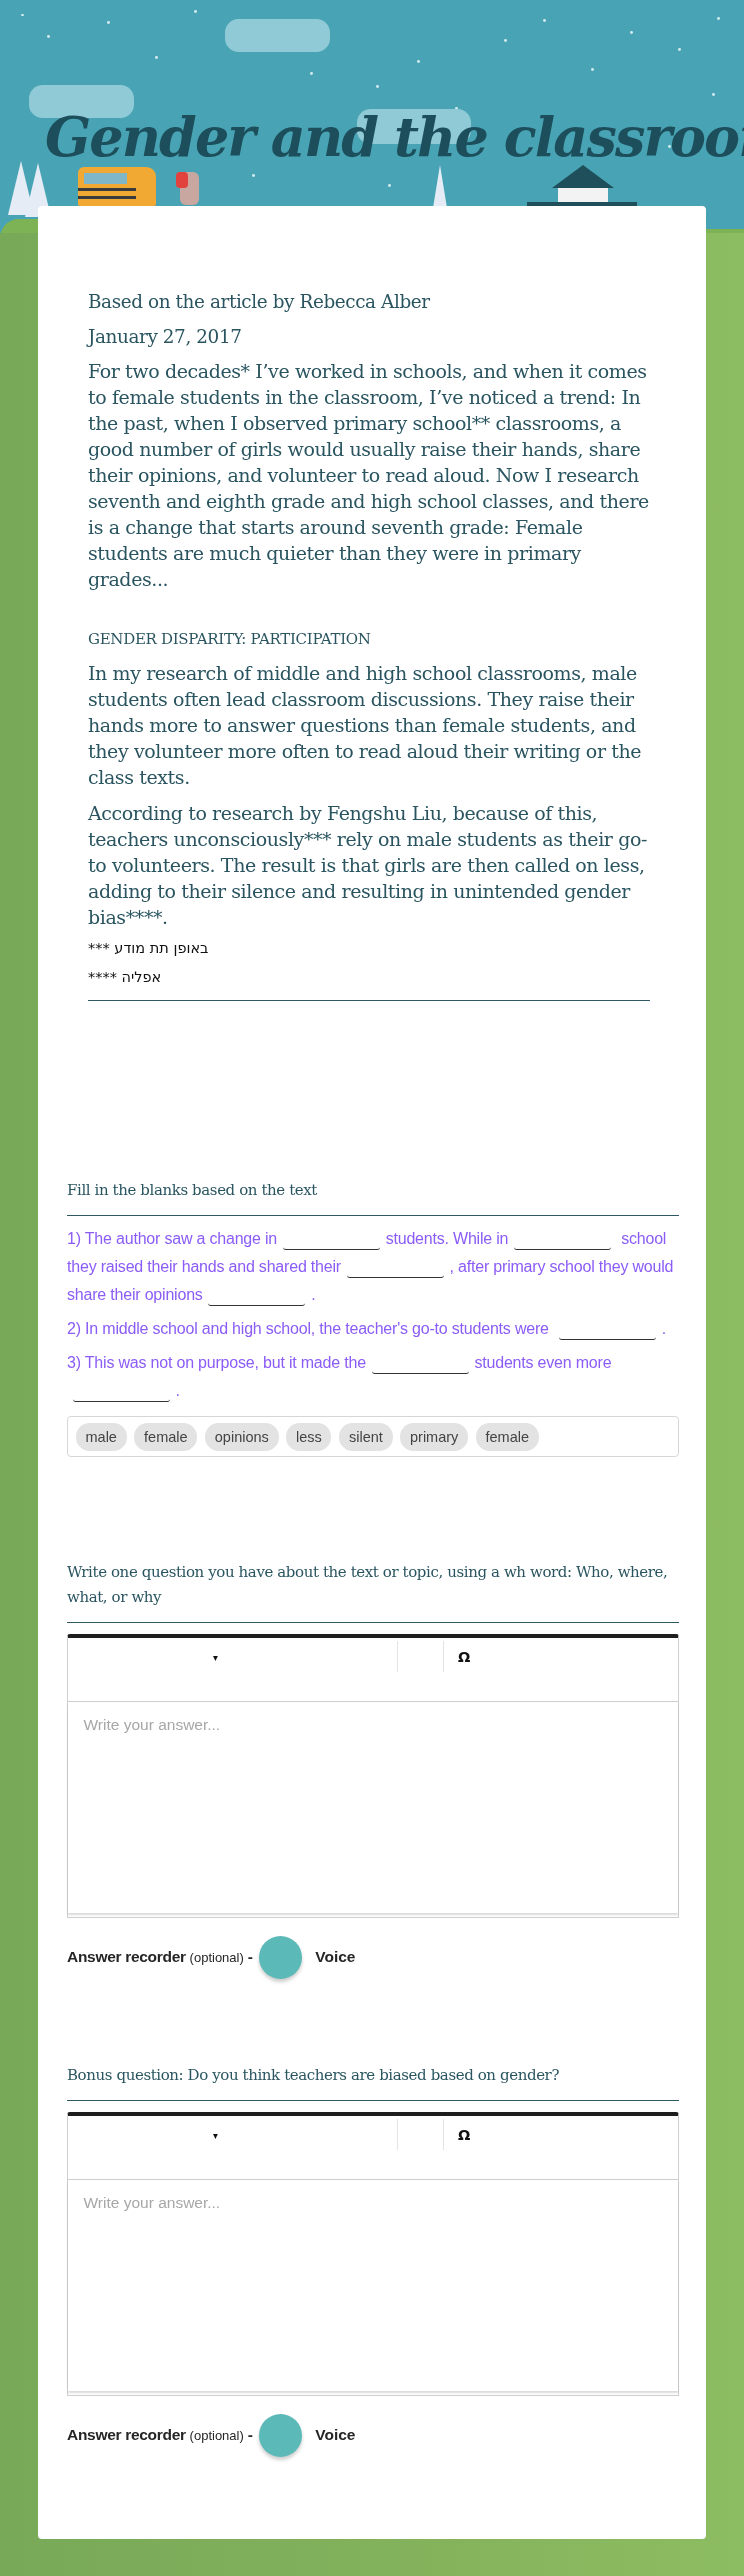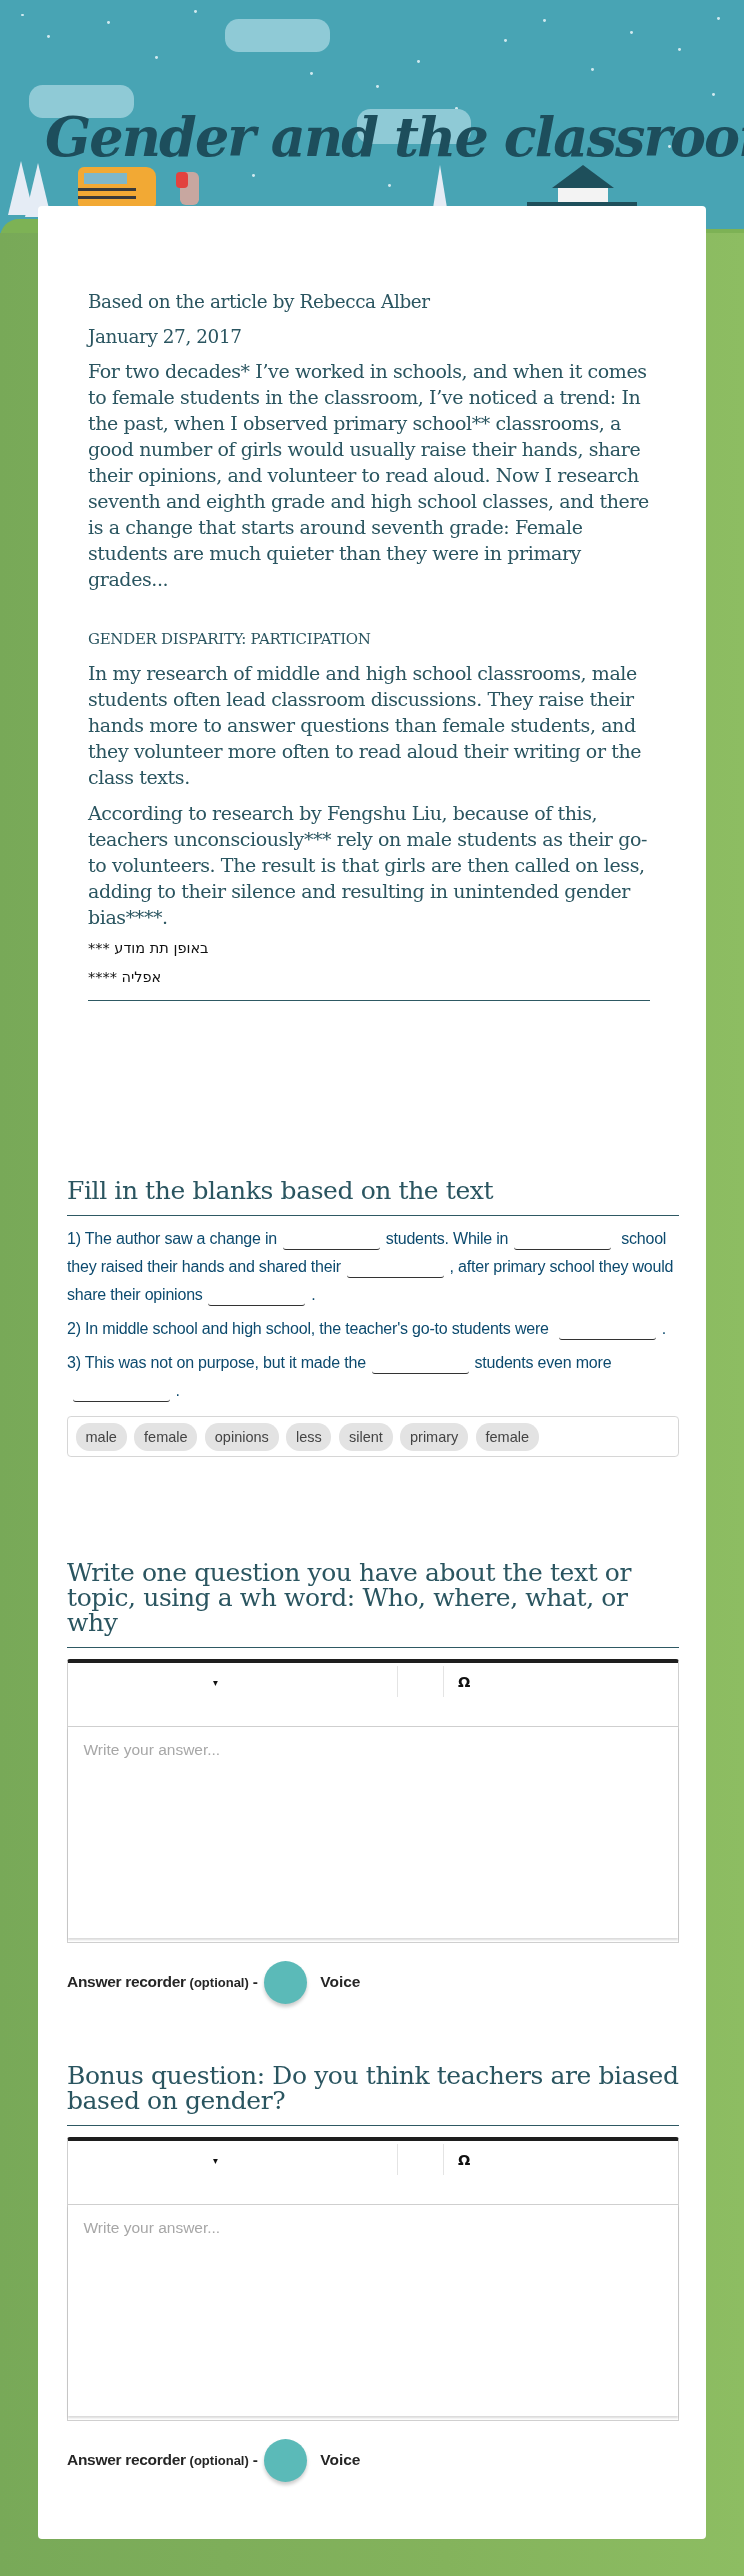--- a/index.html
+++ b/index.html
@@ -42,39 +42,39 @@
   .serif { font-family: "DejaVu Serif", serif; color: #2a5560; }
   .article { position: absolute; left: 50px; top: 83px; width: 562px; }
   .byline { font-size: 18.4px; line-height: 25px; margin-bottom: 9.7px; letter-spacing: -0.4px; }
   .para { font-size: 19px; line-height: 26px; letter-spacing: -0.4px; margin-bottom: 9.7px; }
   .section-h { font-size: 15px; line-height: 25px; letter-spacing: -0.3px; margin-top: 35px; margin-bottom: 7.8px; }
   .gloss { font-size: 16.5px; line-height: 21px; color: #2a6b6b; margin-top: 29px; }
   .gloss2 { font-size: 14.5px; line-height: 17.4px; color: #111; font-family: "DejaVu Sans", sans-serif; margin-top: 7.8px; }
   .gloss-line { margin-bottom: 11.6px; }
   .rule { height: 1px; background: #2e5963; }
 
-  .q-title { font-size: 25px; line-height: 25px; letter-spacing: -0.4px; color: #2a5560; }
+  .q-title { font-size: 15px; line-height: 25px; letter-spacing: -0.4px; color: #2a5560; }
   .q-block { position: absolute; left: 29px; width: 612px; }
-  .fib { font-family: "Liberation Sans", sans-serif; font-size: 16px; color: #0c4a6e; line-height: 28px; letter-spacing: -0.2px; }
+  .fib { font-family: "Liberation Sans", sans-serif; font-size: 16px; color: #8b5cf6; line-height: 28px; letter-spacing: -0.2px; }
   .blank { display: inline-block; width: 97px; height: 17.4px; border-bottom: 1px solid #333; border-radius: 0 0 2.9px 2.9px; margin: 0 5.8px; vertical-align: -5.8px; }
   .bank { margin-top: 11.6px; border: 1px solid #d6d6d6; border-radius: 3.9px; padding: 5.8px 7.8px; display: flex; gap: 7.8px; height: 41px; align-items: center; }
   .chip { background: #e3e3e3; border-radius: 13.6px; padding: 5.8px 9.7px; font-size: 14.5px; color: #444; font-family: "Liberation Sans", sans-serif; }
 
   .editor { margin-top: 11.6px; border: 1px solid #cfcfcf; border-top: 4.8px solid #1e1e1e; border-radius: 2.9px 2.9px 0 0; }
   .toolbar { position: relative; height: 64px; border-bottom: 1.9px solid #cfcfcf; }
   .tb-drop { position: absolute; left: 145px; top: 13.6px; font-size: 9.7px; color: #111; }
   .tb-sep1 { position: absolute; left: 329px; top: 2.9px; width: 1px; height: 31px; background: #e4e4e4; }
   .tb-sep2 { position: absolute; left: 375px; top: 2.9px; width: 1px; height: 31px; background: #e4e4e4; }
   .tb-omega { position: absolute; left: 390px; top: 10.7px; font-size: 14.5px; font-weight: bold; color: #111; font-family: "DejaVu Sans", sans-serif; }
   .answer { height: 211px; border: none; width: 100%; padding: 13.6px 15.5px; font-family: "Liberation Sans", sans-serif; font-size: 15.5px; color: #333; resize: none; box-shadow: 0 1.9px 1.9px rgba(0,0,0,.15); }
   .answer::placeholder { color: #a7a7a7; }
 
   .recorder { display: flex; align-items: center; margin-top: 17.4px; font-family: "Liberation Sans", sans-serif; }
   .rec-label { font-weight: bold; font-size: 15.5px; color: #262626; letter-spacing: -0.3px; }
-  .rec-opt { font-weight: bold; font-size: 13px; color: #262626; margin-left: 3.9px; }
+  .rec-opt { font-weight: normal; font-size: 13px; color: #262626; margin-left: 3.9px; }
   .rec-dash { font-weight: bold; font-size: 15.5px; margin: 0 5.8px 0 3.9px; color: #262626; }
   .rec-btn { width: 43px; height: 43px; border-radius: 50%; background: #5bbab8; box-shadow: 0 2.9px 3.9px rgba(0,0,0,.2); border: none; }
   .rec-voice { font-weight: bold; font-size: 15.5px; color: #262626; margin-left: 13.6px; }
 </style>
 </head>
 <body>
 
 <div class="header">
   <span class="snow" style="left:21px;top:13.6px"></span>
   <span class="snow" style="left:47px;top:35px"></span>

